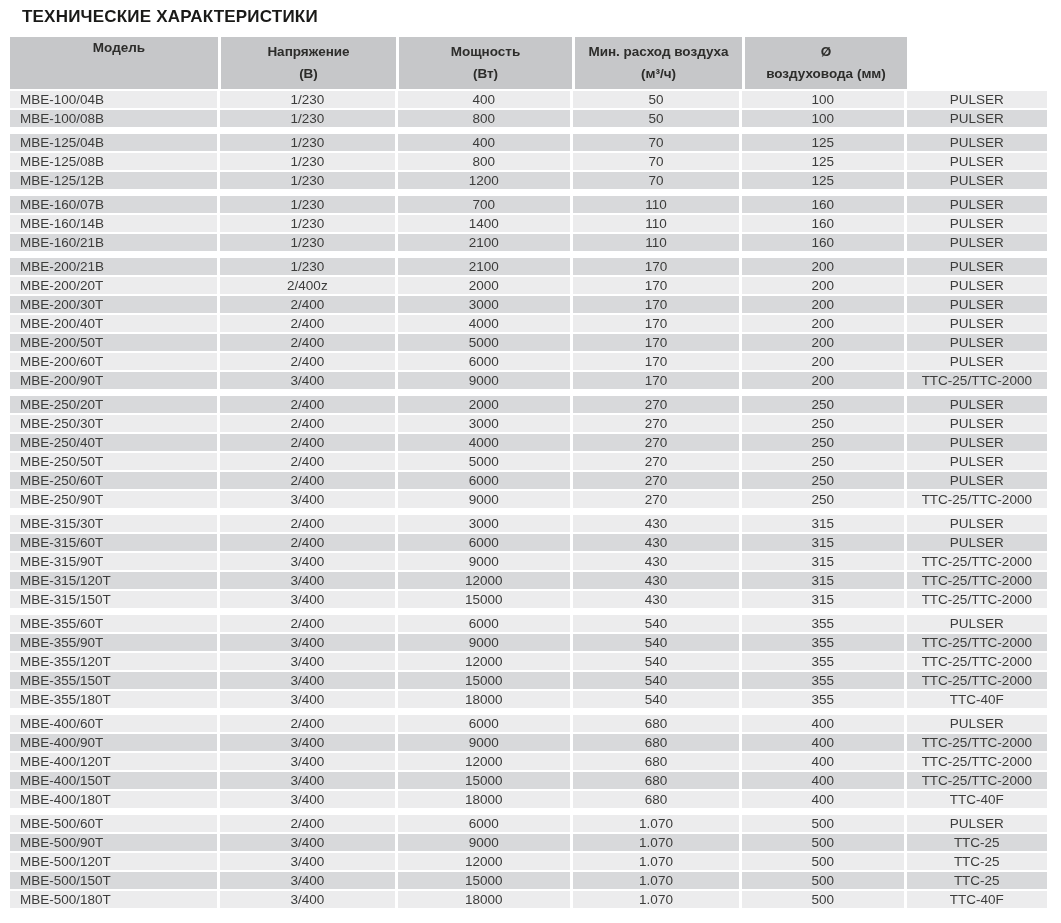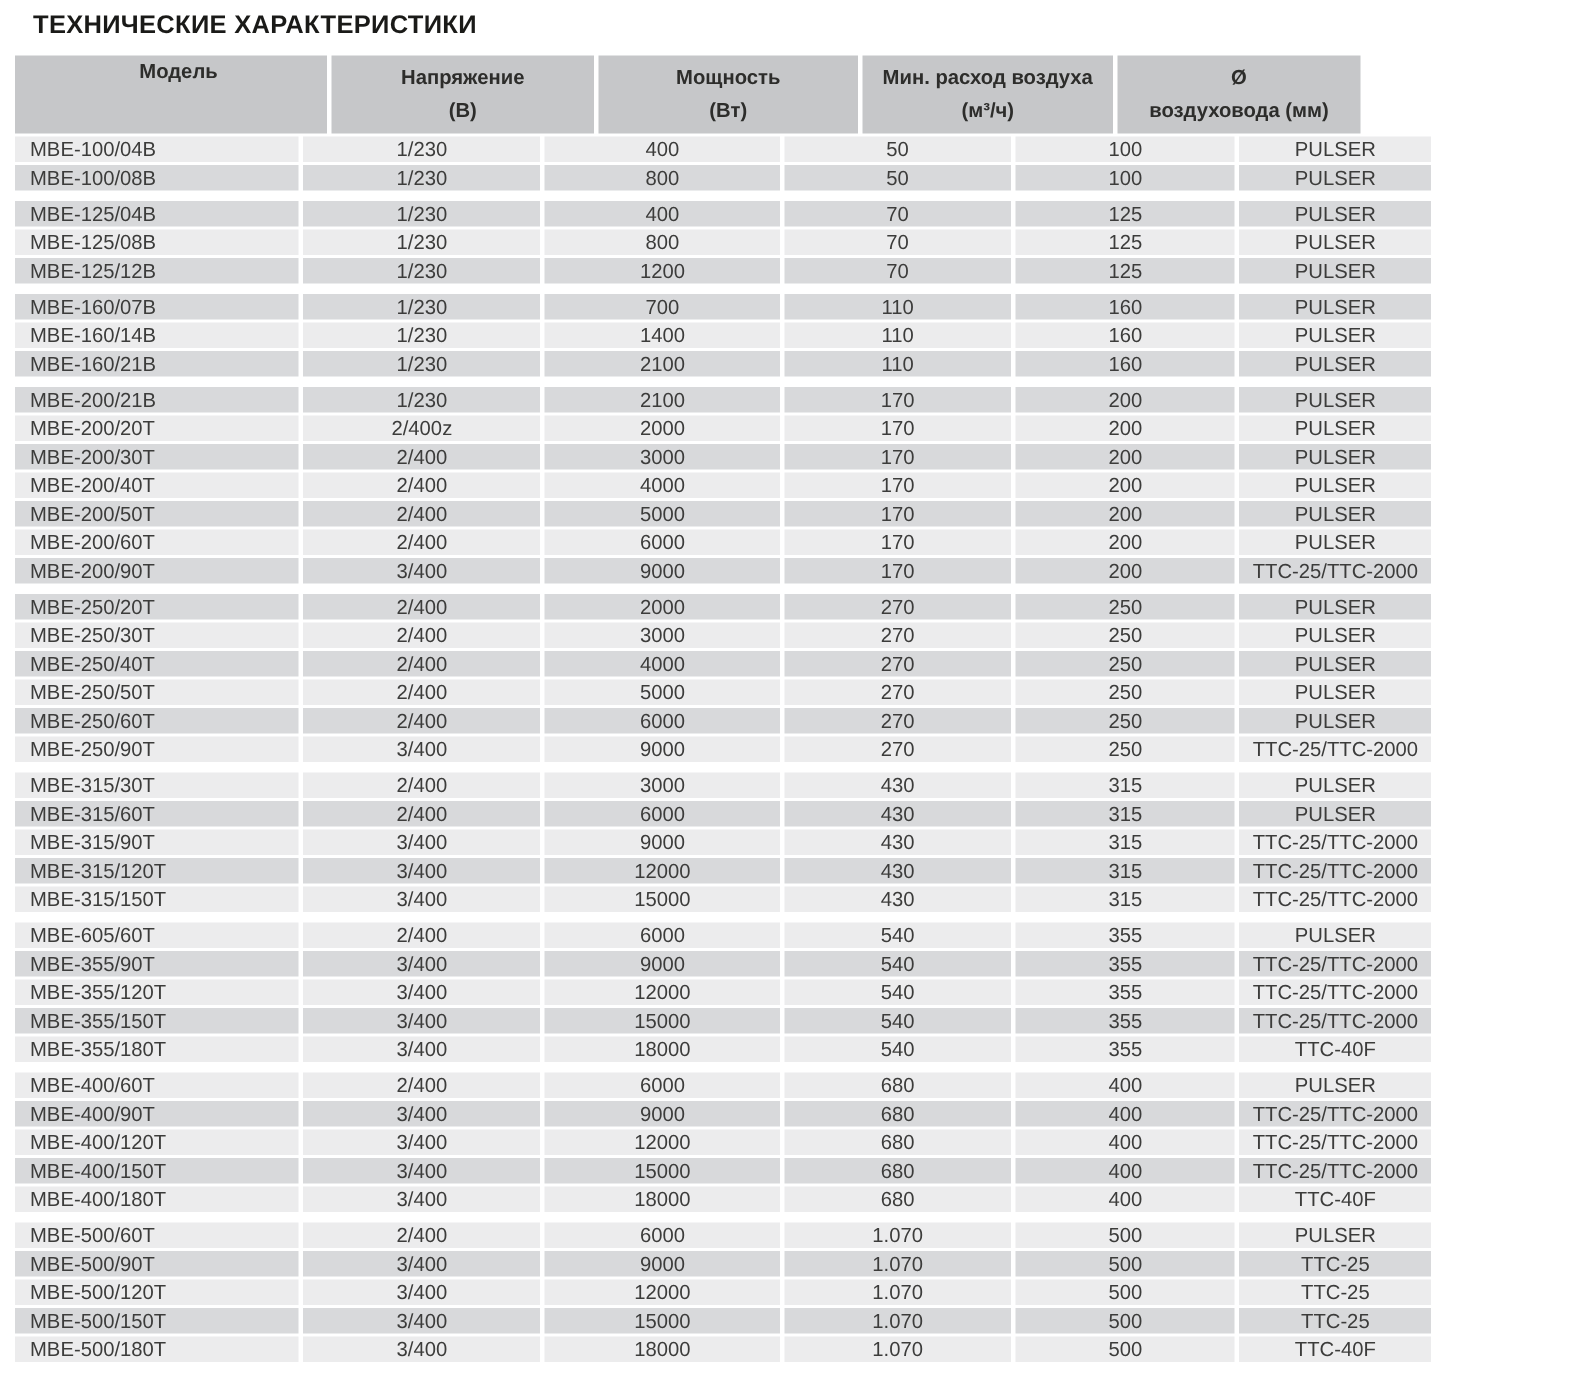--- a/index.html
+++ b/index.html
@@ -18,21 +18,21 @@
     color:var(--cell-text);
   }
   .page{padding:5px 10px 6px 10px;}
   .page-title{
     font-size:17px;
     font-weight:bold;
     color:var(--title-color);
     letter-spacing:.2px;
     margin:2px 0 10px 12px;
   }
-  .spec-table{width:944px;}
+  .spec-table{width:1037px;}
   .trow{
     display:flex;
     column-gap:3px;
     margin-bottom:2px;
   }
   .thead{margin-bottom:2px;}
   .thead .cell{
     background:var(--header-bg);
     height:52px;
     display:flex;
@@ -312,21 +312,21 @@
             <div class="cell c0">MBE-315/150T</div>
             <div class="cell c1">3/400</div>
             <div class="cell c2">15000</div>
             <div class="cell c3">430</div>
             <div class="cell c4">315</div>
             <div class="cell c5">TTC-25/TTC-2000</div>
           </div>
         </div>
         <div class="group">
           <div class="trow shade-light">
-            <div class="cell c0">MBE-605/60T</div>
+            <div class="cell c0">MBE-355/60T</div>
             <div class="cell c1">2/400</div>
             <div class="cell c2">6000</div>
             <div class="cell c3">540</div>
             <div class="cell c4">355</div>
             <div class="cell c5">PULSER</div>
           </div>
           <div class="trow shade-dark">
             <div class="cell c0">MBE-355/90T</div>
             <div class="cell c1">3/400</div>
             <div class="cell c2">9000</div>

